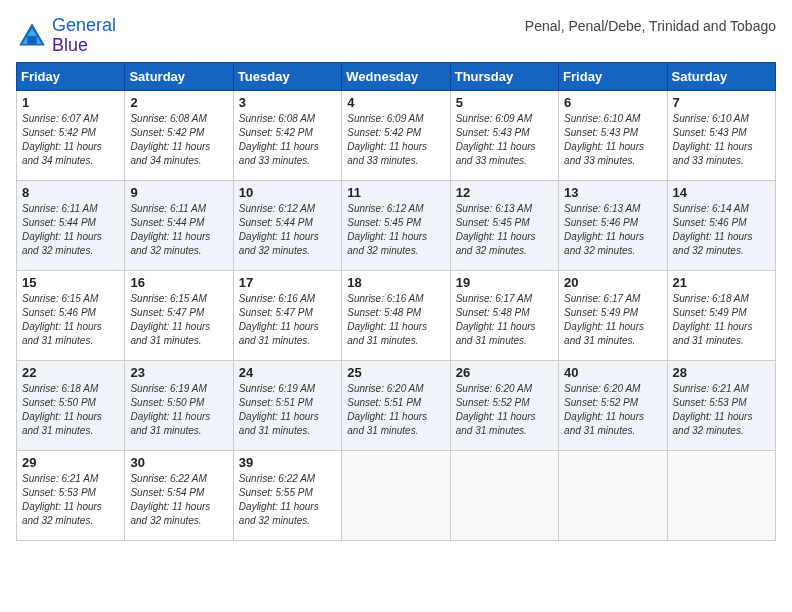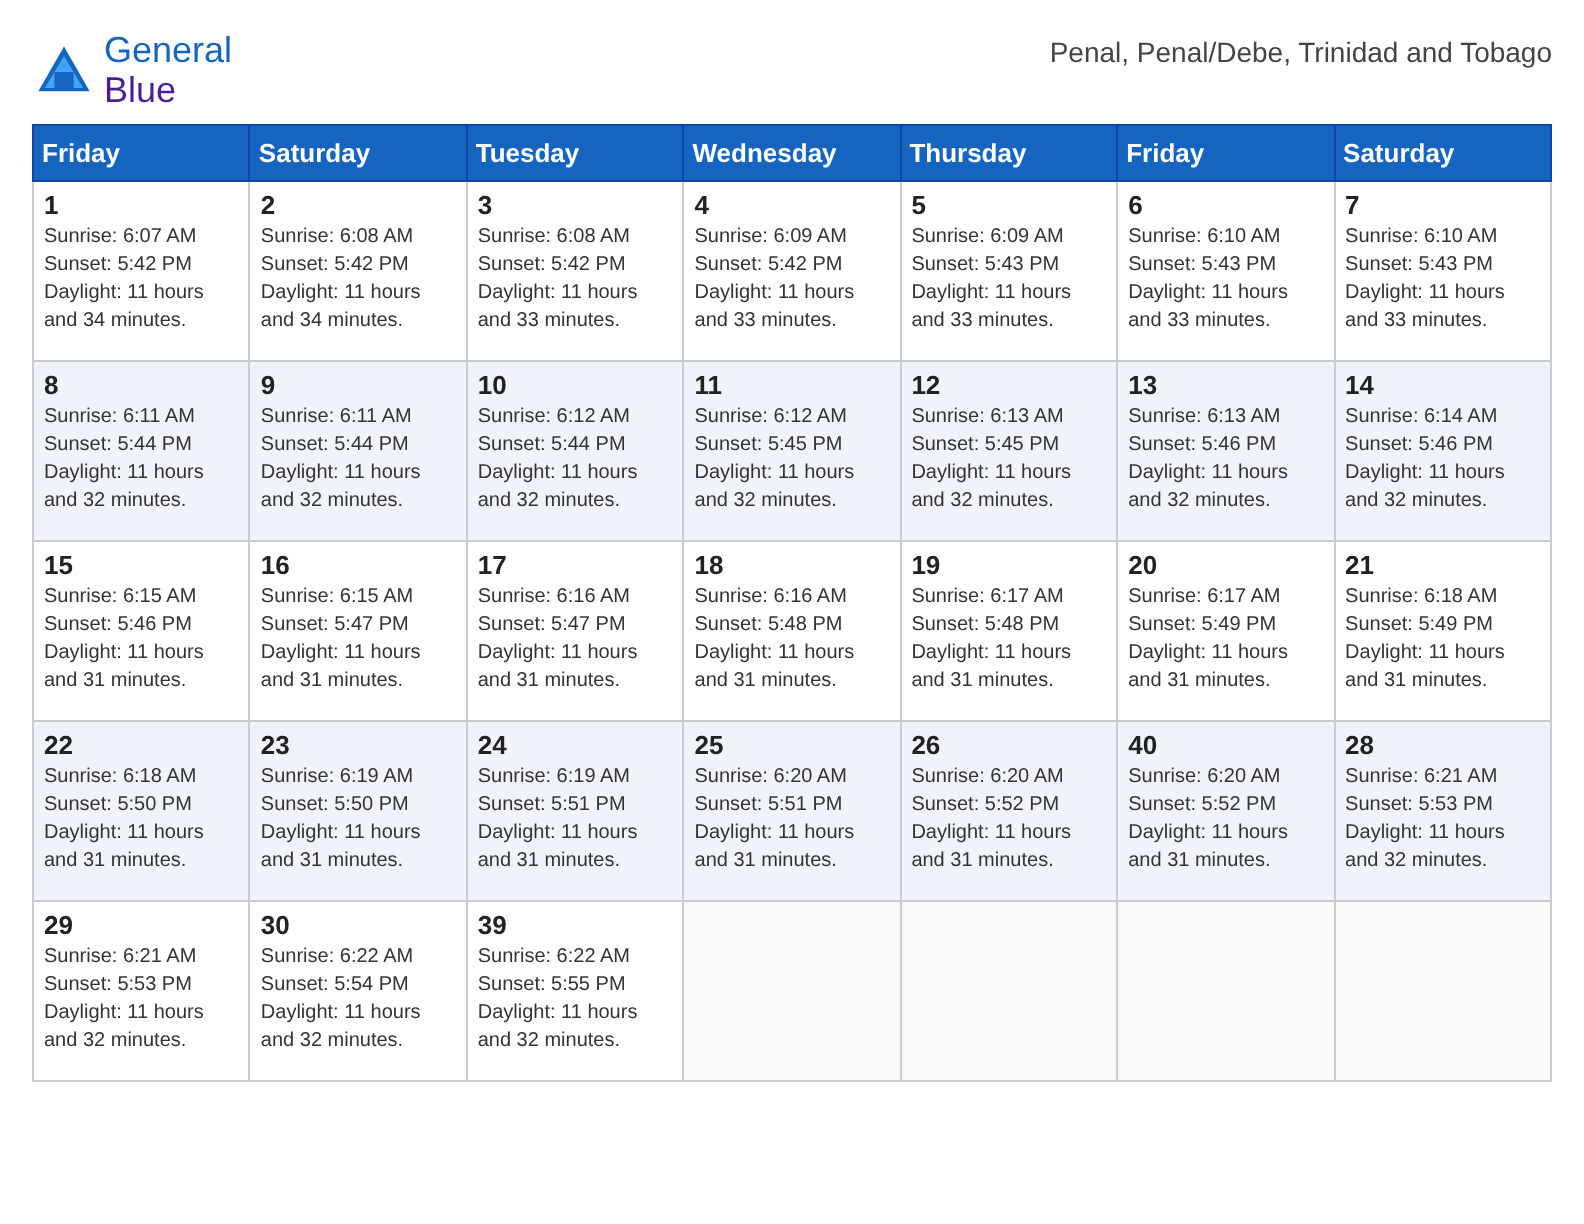--- a/index.html
+++ b/index.html
@@ -76,20 +76,21 @@
     .day-num {
       font-size: 13px;
       font-weight: bold;
       display: block;
       margin-bottom: 2px;
     }
     .day-info {
       font-size: 10px;
       line-height: 1.4;
       color: #333;
+      font-style: italic;
     }
     .empty-cell {
       background: #f9f9f9 !important;
     }
   </style>
 </head>
 <body>
 
 <div class="header-row">
   <div class="logo">

